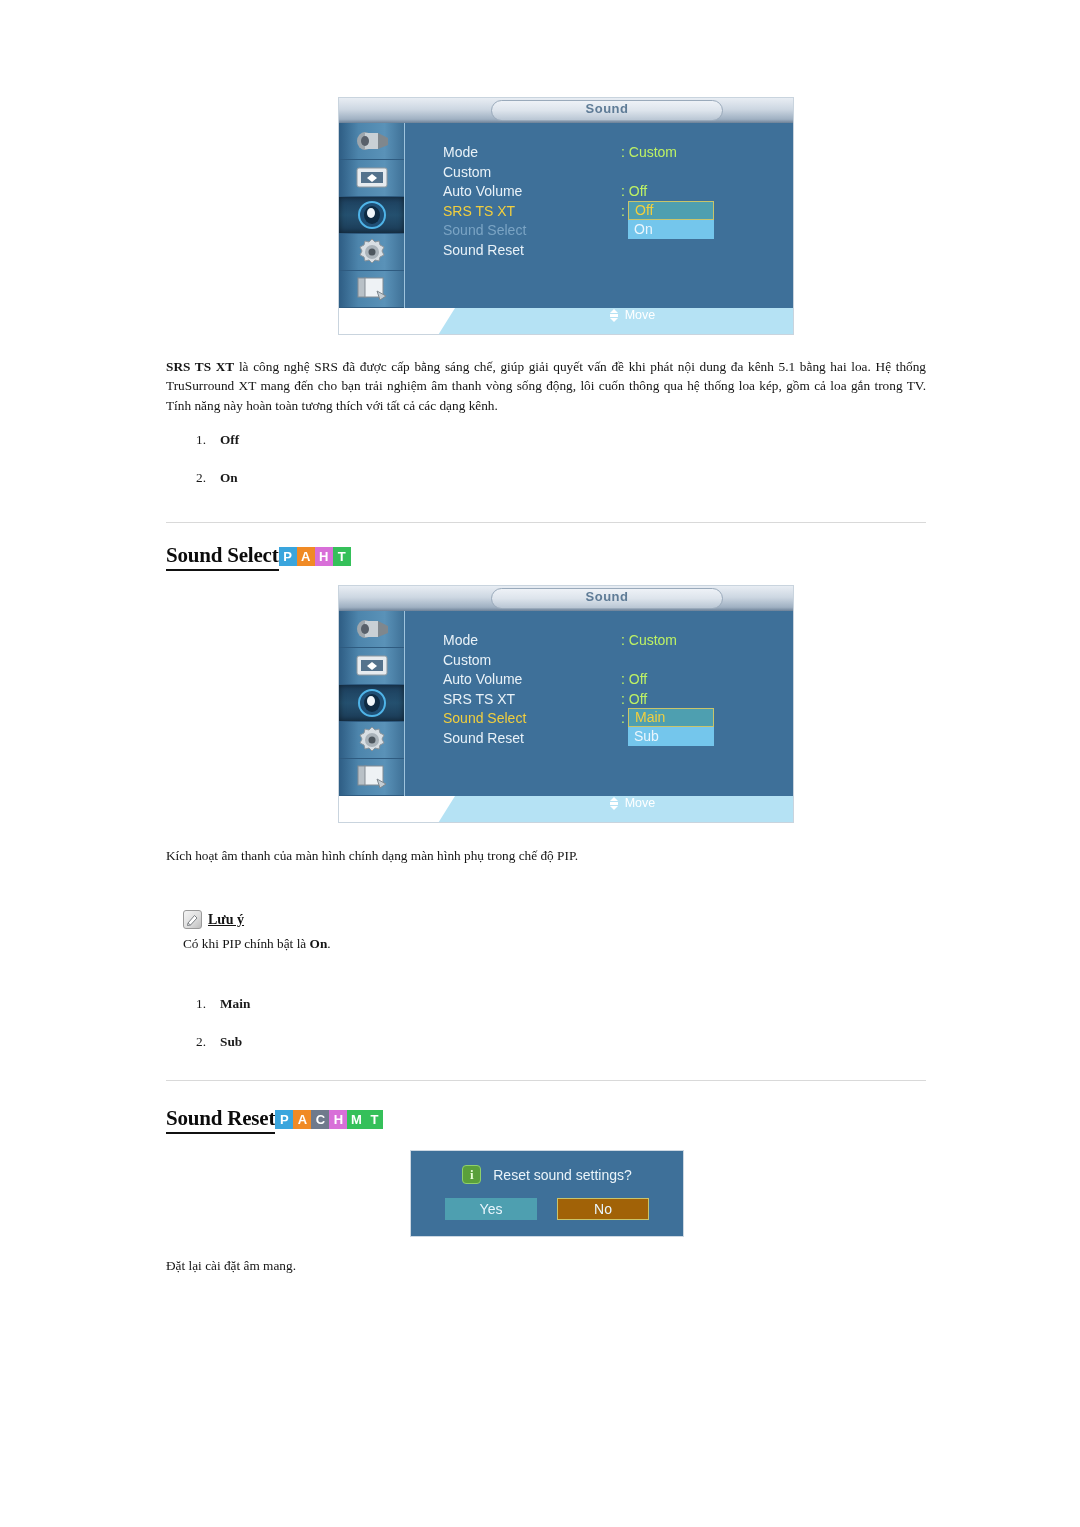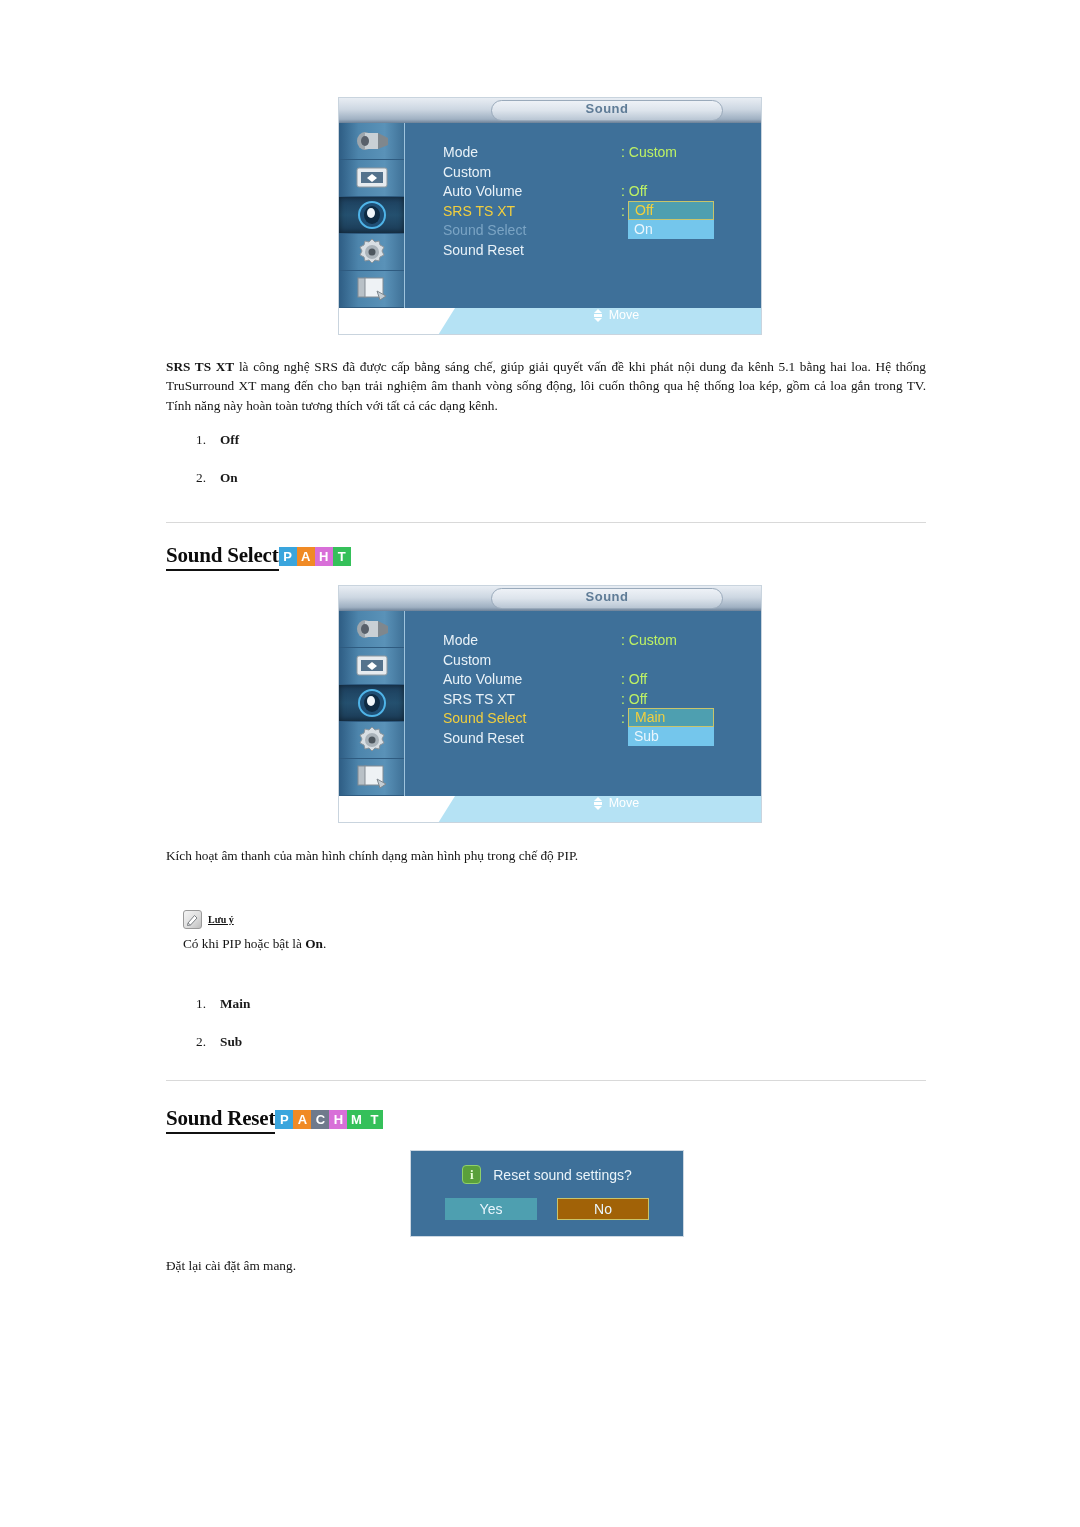--- a/index.html
+++ b/index.html
@@ -12,21 +12,21 @@
     color: #1a1a1a;
     position: relative;
     overflow: hidden;
   }
 
   .page { position: relative; width: 1080px; height: 1527px; }
 
   
   .osd {
     position: absolute;
-    width: 424px;
+    width: 456px;
     height: 238px;
     background: #3e7099;
     border: 1px solid #c9d4de;
     font-family: "Liberation Sans", "DejaVu Sans", sans-serif;
     overflow: hidden;
   }
   .osd-titlebar {
     position: absolute;
     left: 0; top: 0; right: 0;
     height: 25px;
@@ -185,21 +185,21 @@
 
   .rule {
     position: absolute;
     height: 1px;
     background: #d9d9d9;
   }
 
   .note { position: absolute; }
   .note-head {
     display: flex; align-items: center; gap: 6px;
-    font-size: 10px; font-weight: bold; color: #111; text-decoration: underline;
+    font-size: 14px; font-weight: bold; color: #111; text-decoration: underline;
   }
   .note-icon {
     width: 19px; height: 19px;
     border: 1px solid #9a9a9a;
     border-radius: 3px;
     background: linear-gradient(135deg,#f4f4f4 0%, #dcdcdc 60%, #bcbcbc 100%);
     display: flex; align-items: center; justify-content: center;
   }
   .note-body {
     margin-top: 7px;
@@ -491,21 +491,21 @@
     <div class="note-head">
       <span class="note-icon">
         <svg width="13" height="13" viewBox="0 0 13 13">
           <path d="M2 10 L8.5 2.5 L11 5 L4.5 12 L1.5 12.5 Z" fill="#ffffff" stroke="#6f7478" stroke-width="0.9"></path>
           <path d="M2 10 L4.5 12" stroke="#6f7478" stroke-width="0.8"></path>
         </svg>
       </span>
       <span>Lưu ý</span>
     </div>
     <div class="note-body">
-      <span>Có khi PIP hoặc bật là </span><b>On</b><span>.</span>
+      <span>Có khi PIP chính bật là </span><b>On</b><span>.</span>
     </div>
   </div>
 
   <div class="numlist" style="left:182px; top:996px;">
     <div class="li">
       <span class="num">1.</span>
       <span class="txt">Main</span>
     </div>
     <div class="li">
       <span class="num">2.</span>

